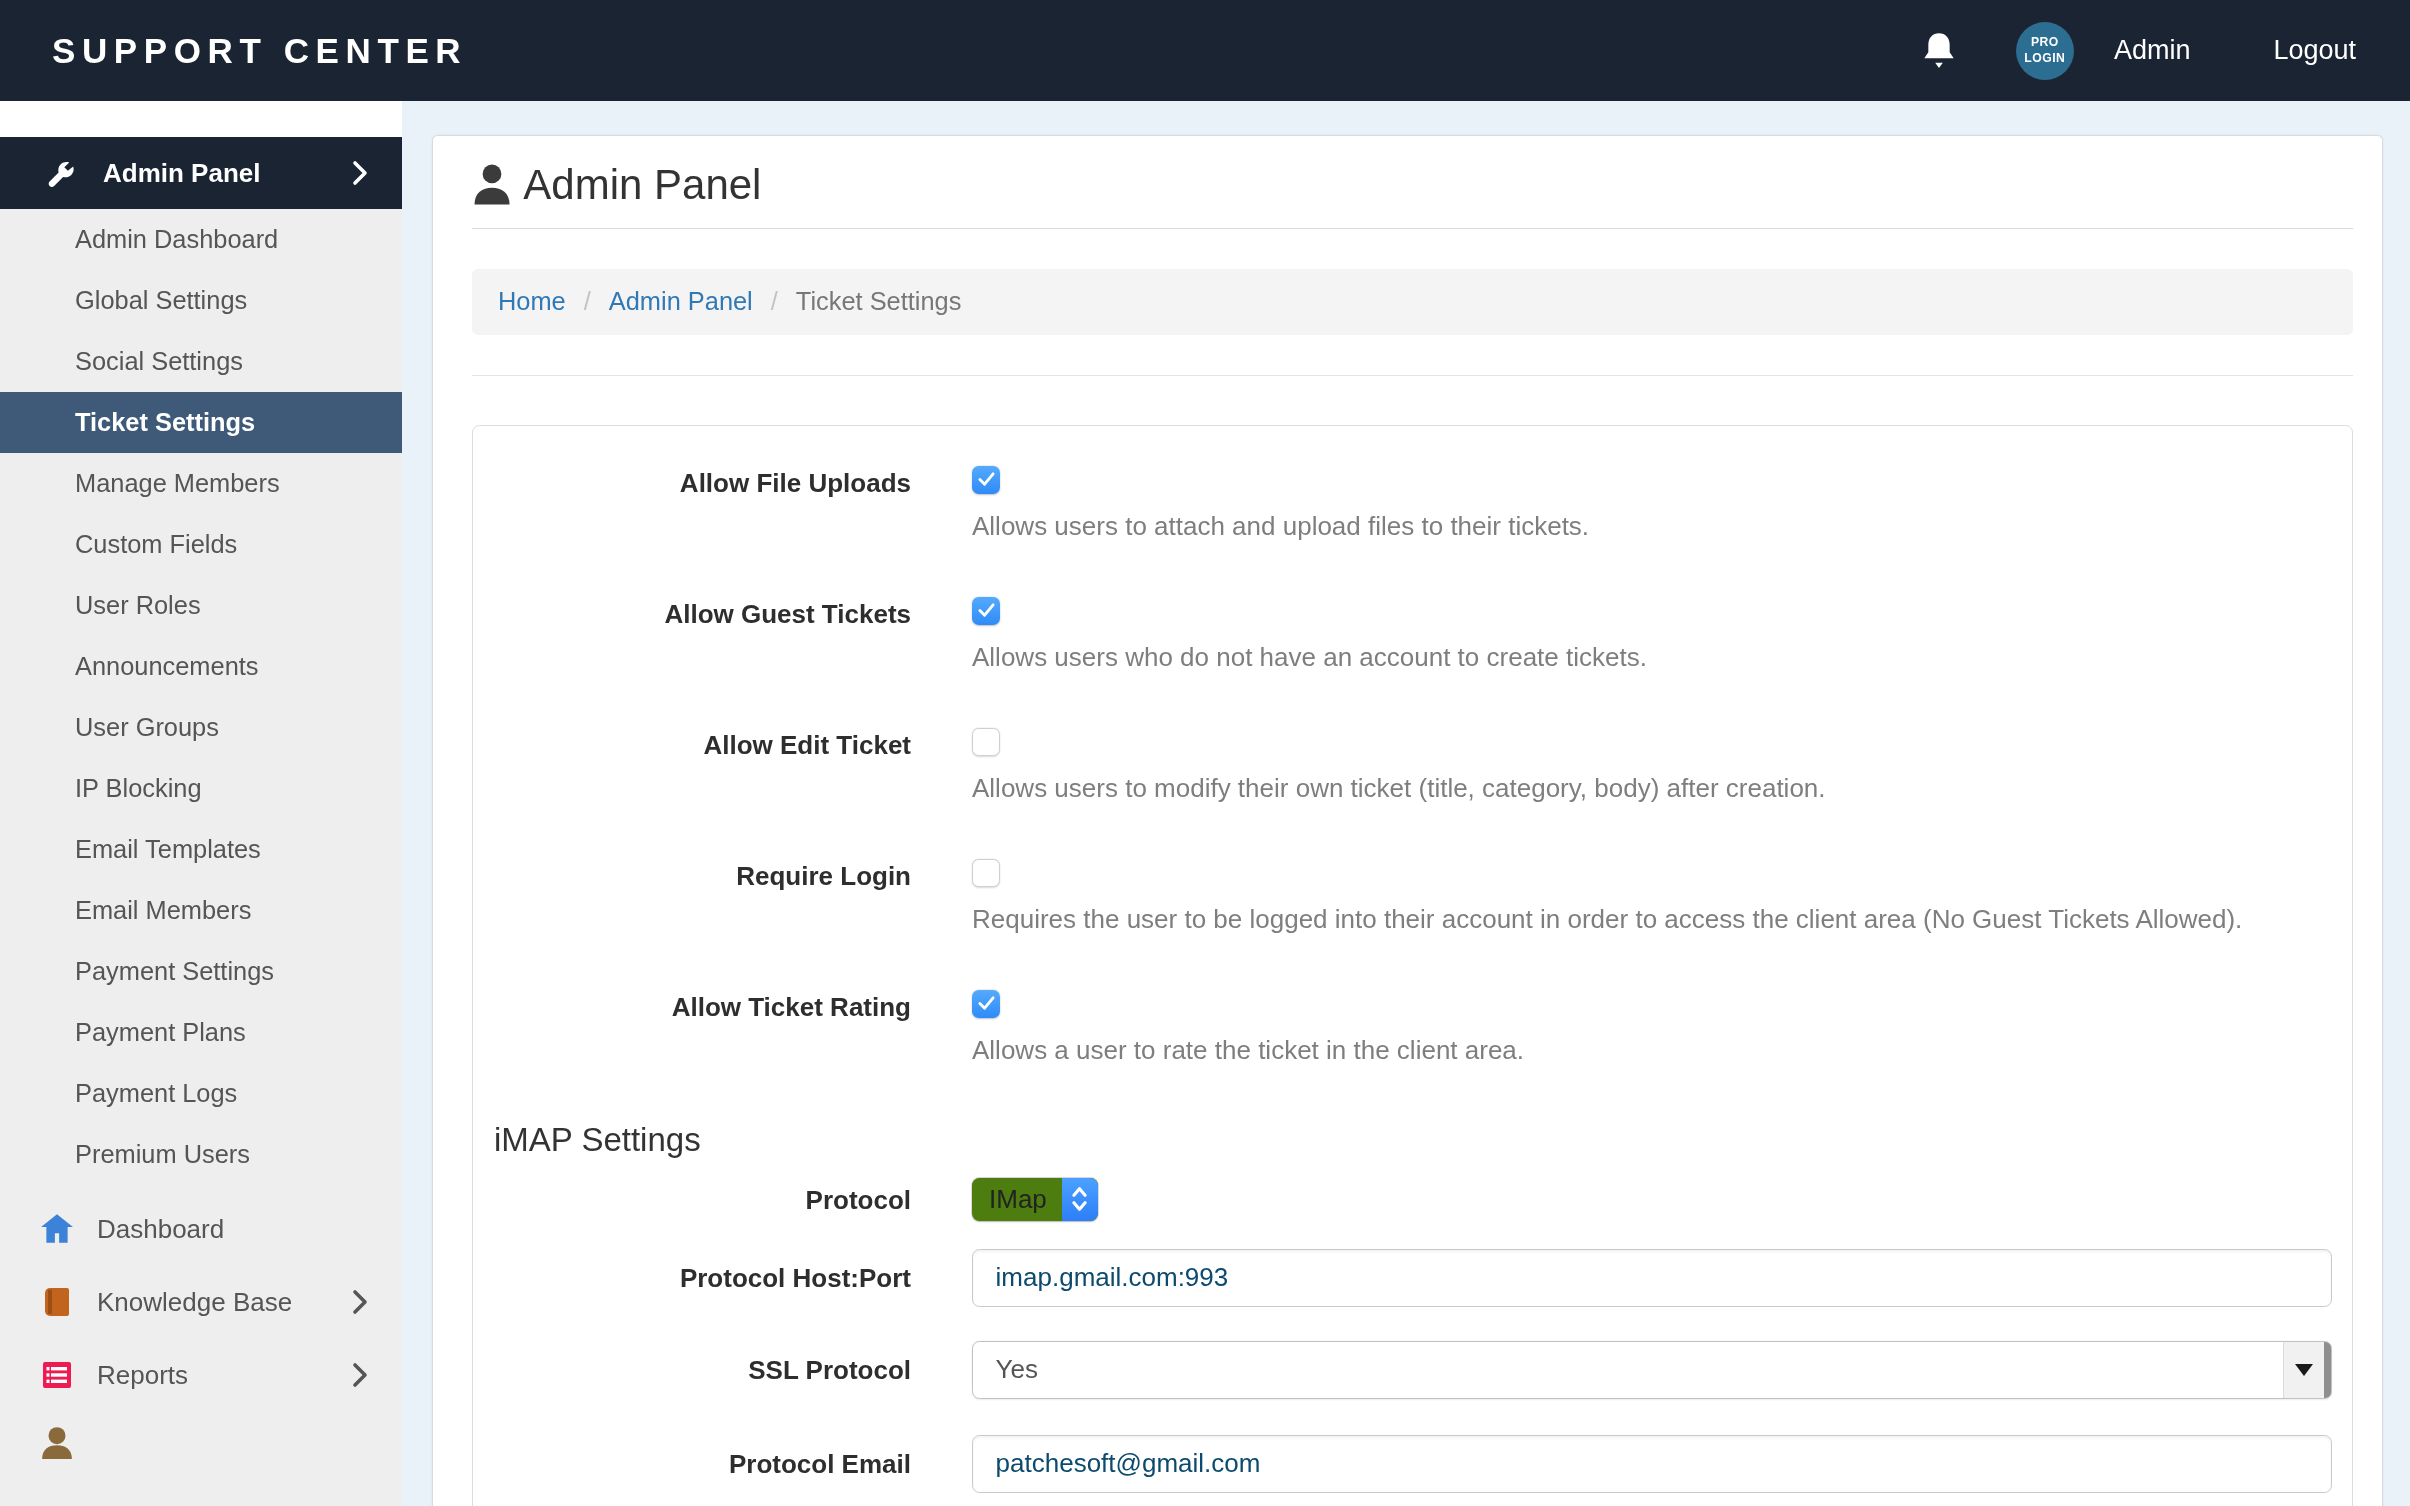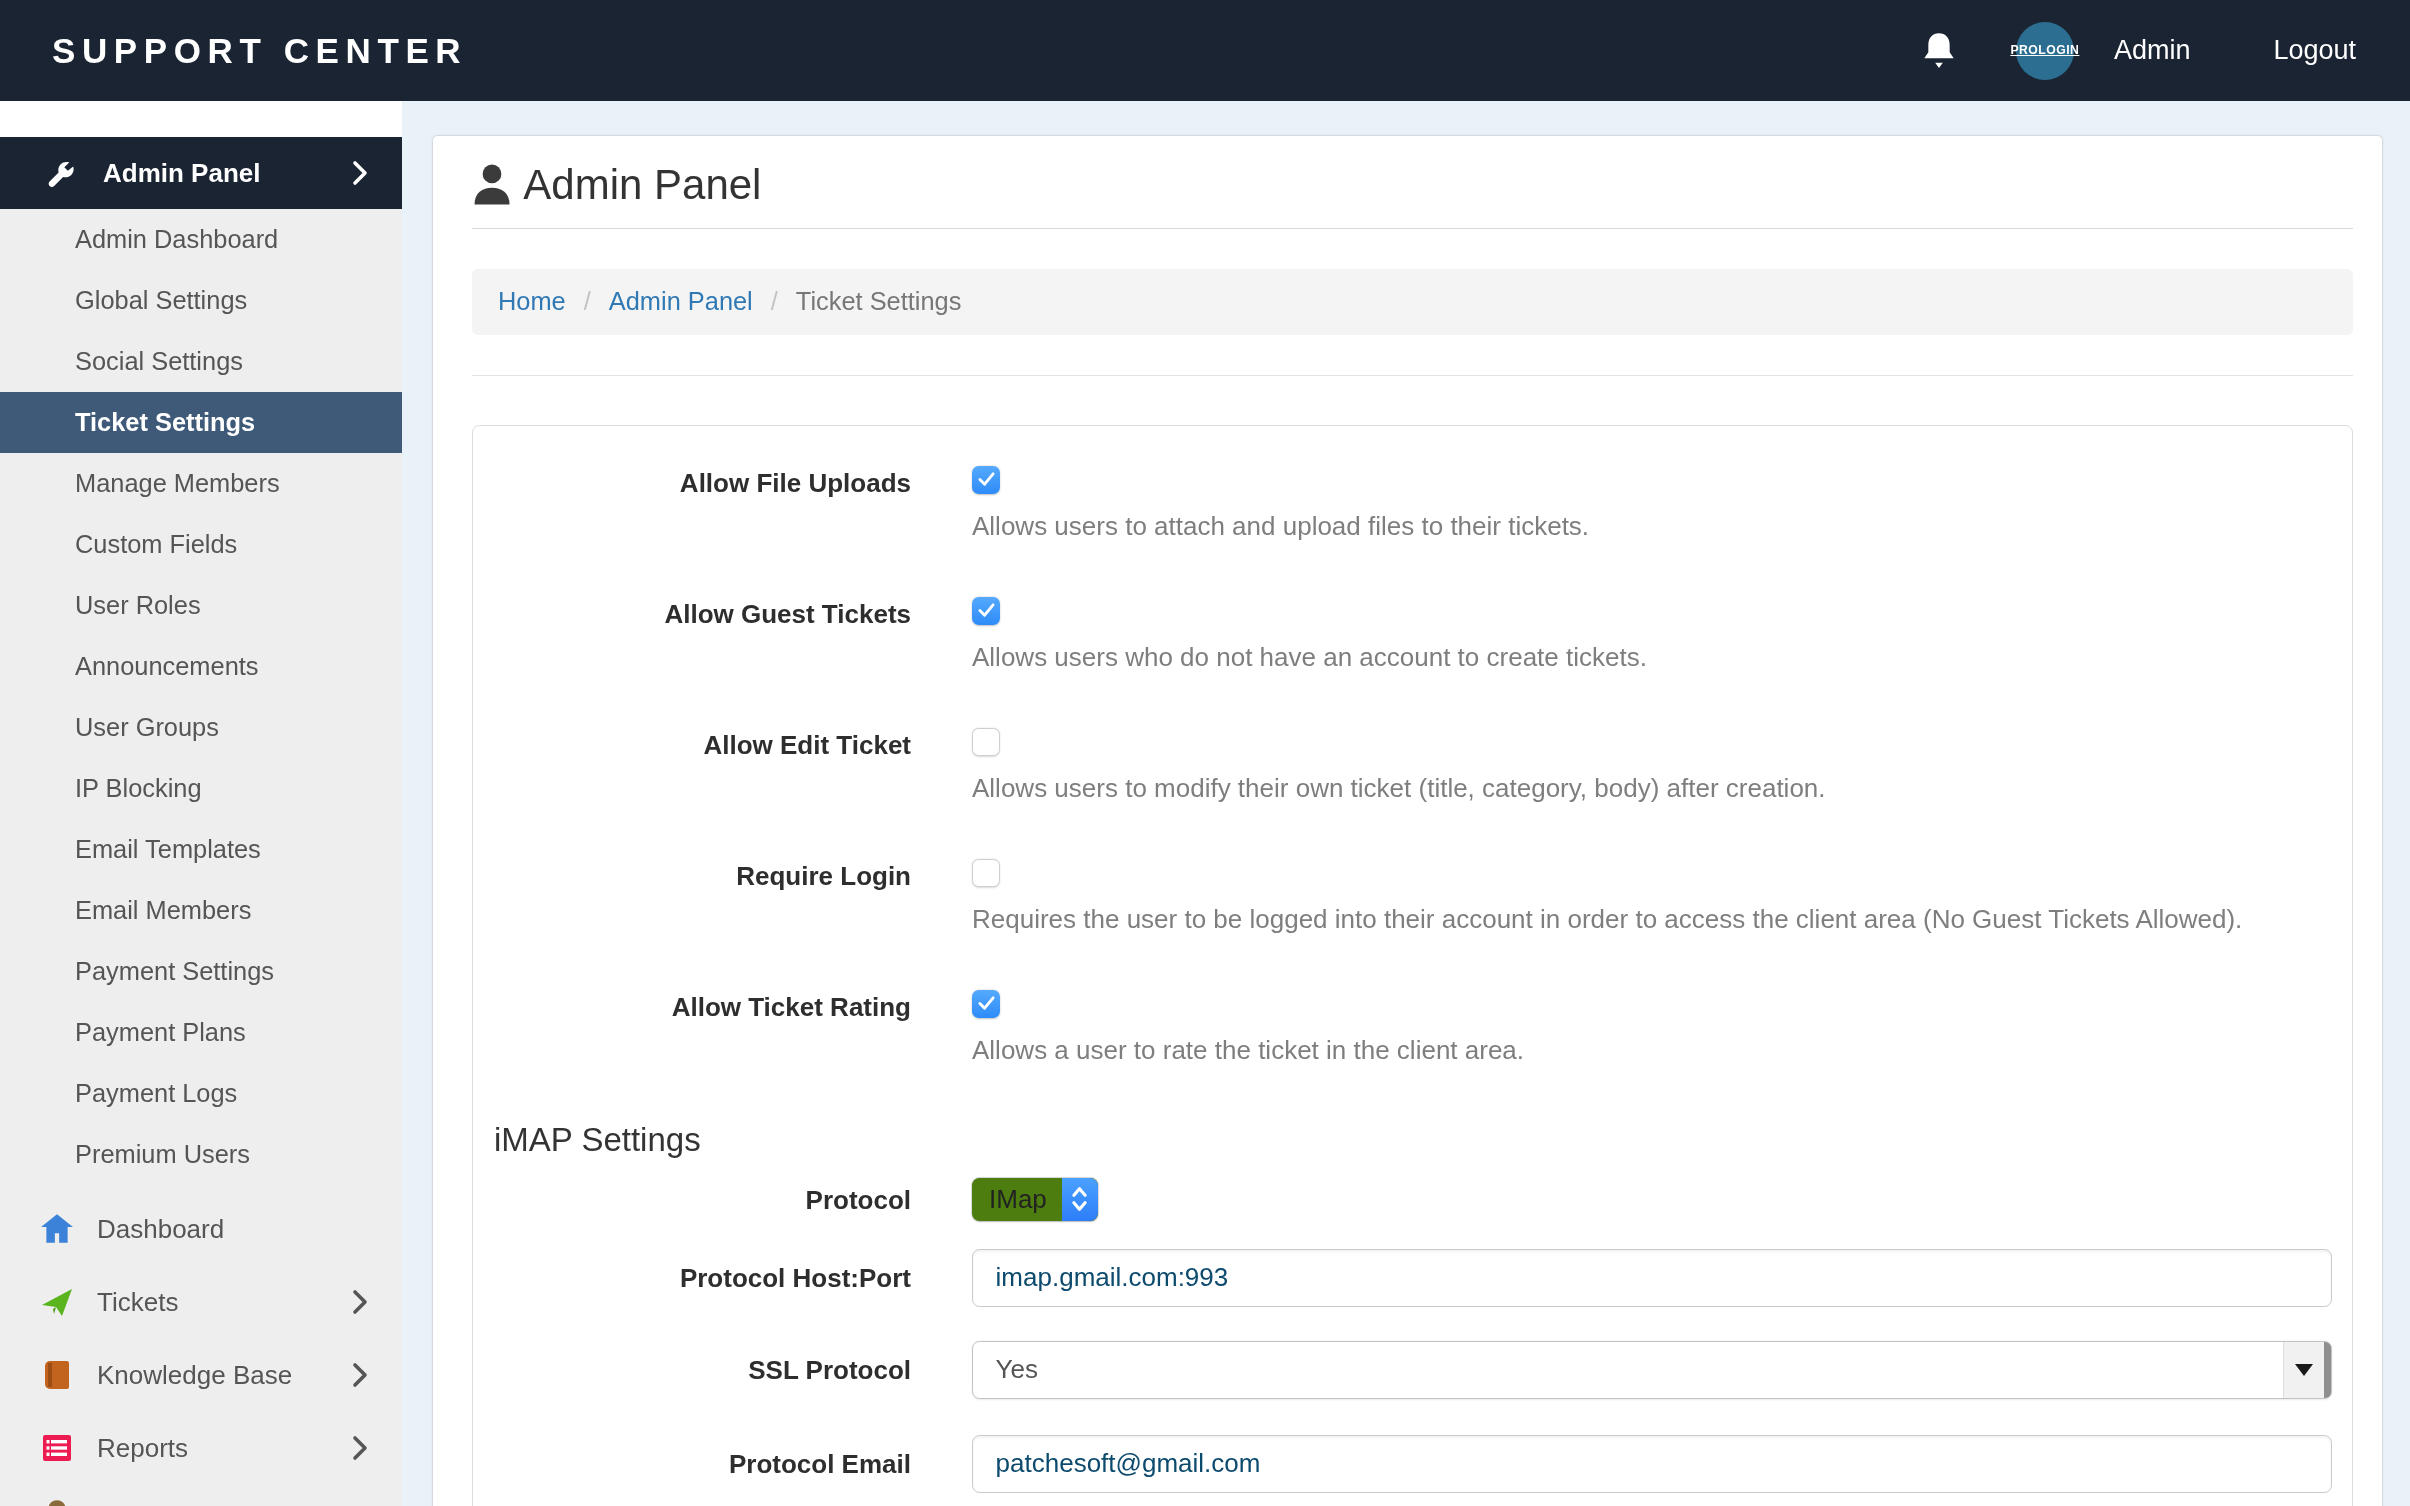--- a/index.html
+++ b/index.html
@@ -15,24 +15,23 @@
     background:#1a2433; display:flex; align-items:center; z-index:10;
   }
   .brand {
     margin-left:52px; color:#fff; font-size:35px; font-weight:600;
     letter-spacing:6.6px;
   }
   .nav-right { margin-left:auto; display:flex; align-items:center; margin-right:36px; }
   .bell-wrap { width:38px; height:41px; margin-right:58px; display:flex; align-items:center; justify-content:center; cursor:pointer; }
   .badge-circle {
     width:58px; height:58px; border-radius:50%; background:#2c6e91;
-    color:#fff; display:flex; align-items:center; justify-content:center;
+    color:#fff; display:flex; flex-direction:column; align-items:center; justify-content:center;
     font-size:12.2px; font-weight:600; line-height:1.25; letter-spacing:0.5px; margin-right:40px;
     cursor:pointer;
-    text-decoration:underline;
   }
   .nav-link { color:#fff; font-size:27px; cursor:pointer; }
   .nav-link.admin { margin-right:83px; }
   .nav-link.logout { margin-right:19px; }
 
   
   .sidebar {
     position:absolute; top:101px; left:0; width:402px; bottom:0;
     background:#eeeeee; z-index:5;
   }
@@ -244,34 +243,20 @@
     <span class="mi-icon">
   <svg width="34" height="32" viewBox="0 0 32 30">
             <path fill="#3b82d8" d="M16 1 L1 13 h5 v15 h8 v-9 h4 v9 h8 V13 h5 Z"></path>
           </svg>
 </span>
     <span class="mi-label">Dashboard</span>
 
   </div>
       <div class="main-item">
     <span class="mi-icon">
-  <svg width="36" height="32" viewBox="0 0 34 32">
-            <path fill="#5ab41d" d="M2 19 L32 3 L22 30 L16 21 Z"></path>
-            <path fill="#459a10" d="M13 23 L16 21 L14 28 Z"></path>
-          </svg>
-</span>
-    <span class="mi-label">Tickets</span>
-    <span class="chev" style="color:#555;">
-  <svg width="16" height="26" viewBox="0 0 16 26">
-            <polyline points="3,3 13,13 3,23" fill="none" stroke="currentColor" stroke-width="3.6" stroke-linecap="round" stroke-linejoin="round"></polyline>
-          </svg>
-</span>
-  </div>
-      <div class="main-item">
-    <span class="mi-icon">
   <svg width="30" height="32" viewBox="0 0 28 32">
             <path fill="#c3641e" d="M7 2 h17 a2 2 0 0 1 2 2 v24 a2 2 0 0 1 -2 2 H7 a5 5 0 0 1 -5 -5 V7 a5 5 0 0 1 5 -5 z"></path>
             <rect x="5" y="4" width="4" height="24" fill="#9c4e14"></rect>
           </svg>
 </span>
     <span class="mi-label">Knowledge Base</span>
     <span class="chev" style="color:#555;">
   <svg width="16" height="26" viewBox="0 0 16 26">
             <polyline points="3,3 13,13 3,23" fill="none" stroke="currentColor" stroke-width="3.6" stroke-linecap="round" stroke-linejoin="round"></polyline>
           </svg>

